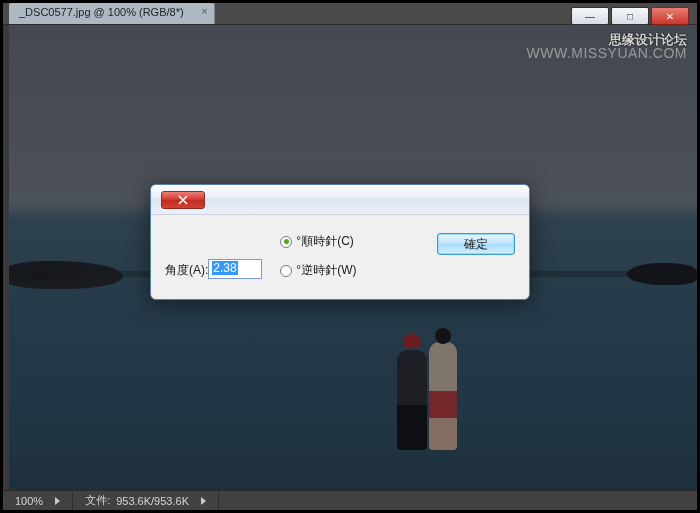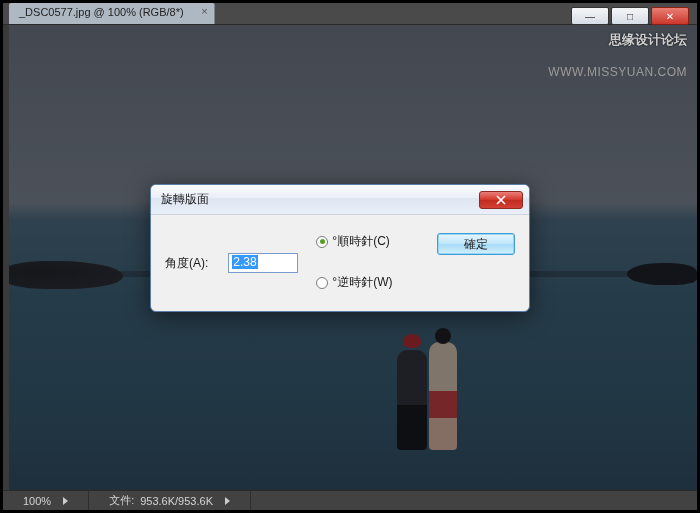--- a/index.html
+++ b/index.html
@@ -38,26 +38,26 @@
     background:#1a1d21; border-radius: 50% 40% 30% 50%; }
   .people { position:absolute; right:220px; bottom:40px; width:90px; height:140px; }
   .p1 { position:absolute; left:10px; bottom:0; width:30px; height:100px;
     background: linear-gradient(#2b2f36 0%, #2b2f36 55%, #121418 55%, #121418 100%); border-radius:10px 10px 4px 4px;}
   .p1::before{ content:""; position:absolute; top:-16px; left:6px; width:18px; height:14px; border-radius:50% 50% 40% 40%;
     background:#b22a2a;}
   .p2 { position:absolute; left:42px; bottom:0; width:28px; height:108px;
     background: linear-gradient(#d6c3ae 0%, #d6c3ae 45%, #c23b3b 45%, #c23b3b 70%, #dcb6a0 70%); border-radius:10px 10px 4px 4px;}
   .p2::before{content:""; position:absolute; top:-14px; left:6px; width:16px; height:16px; border-radius:50%; background:#1b1b1b;}
   .watermark { position:absolute; top:6px; right:10px; color:#cfcfcf; font-size:13px; font-weight:bold; text-shadow:0 0 2px #000;}
-  .watermark2 { position:absolute; top:40px; right:10px; color:#9a9a9a; font-size:12px; letter-spacing:0.5px;}
+  .watermark2 { position:absolute; top:20px; right:10px; color:#9a9a9a; font-size:14px; letter-spacing:0.5px;}
   .statusbar {
     height: 20px; background: #424242; border-top:1px solid #2a2a2a;
     display:flex; align-items:center; font-size:11px; color:#d4d4d4;
   }
-  .status-seg { padding: 0 20px; border-right:1px solid #2e2e2e; height:100%; display:flex; align-items:center; gap:6px;}
+  .status-seg { padding: 0 12px; border-right:1px solid #2e2e2e; height:100%; display:flex; align-items:center; gap:6px;}
   .status-arrow { width:0;height:0;border-left:5px solid #ccc;border-top:4px solid transparent;border-bottom:4px solid transparent; margin-left:6px;}
 
   
   .dialog {
     position:absolute; top:159px; left:147px; width:380px;
     background:#f0f0f0; border:1px solid #5a7ea8; border-radius:6px;
     box-shadow: 0 4px 22px rgba(0,0,0,0.5);
   }
   .dlg-titlebar {
     height:30px; border-radius:5px 5px 0 0; padding:0 6px 0 10px;
@@ -67,27 +67,27 @@
   .dlg-title { font-size:12px; color:#1a1a1a; flex:1; }
   .dlg-close {
     width:44px; height:18px; border-radius:3px; border:1px solid #8f2a22;
     background: linear-gradient(#e98079,#d5382c 48%,#c12c20 52%,#d24035);
     display:flex; align-items:center; justify-content:center; color:#fff; cursor:pointer;
   }
   .dlg-close svg{width:10px;height:10px;}
   .dlg-body {
     padding: 18px 14px 20px 14px; display:flex; gap:18px; font-size:12px; color:#1a1a1a;
   }
-  .col-angle { display:flex; align-items:center; gap:20px; padding-top:2px;}
+  .col-angle { display:flex; align-items:flex-end; gap:0; padding-top:2px;}
   .angle-input {
-    width:70px; height:20px; border:1px solid #7a9bd0; font-size:12px; padding:1px 3px;
+    width:54px; height:20px; border:1px solid #7a9bd0; font-size:12px; padding:1px 3px;
     background:#fff; color:#000;
   }
   .angle-input .sel { background:#3399ff; color:#fff; padding:0 1px;}
-  .col-radio { display:flex; flex-direction:column; gap:24px; padding-top:0;}
+  .col-radio { display:flex; flex-direction:column; gap:12px; padding-top:0;}
   .radio-row { display:flex; align-items:center; gap:4px; }
   .radio { width:12px;height:12px;border:1px solid #7a7a7a;border-radius:50%;background:#fff;display:inline-flex;align-items:center;justify-content:center;}
   .radio.checked::after{content:"";width:5px;height:5px;border-radius:50%;background:#54a023;}
   .col-btns { display:flex; flex-direction:column; gap:0; margin-left:auto; }
   .btn {
     width:78px; height:22px; font-size:12px; border:1px solid #8a97a6; border-radius:3px;
     background: linear-gradient(#fbfcfe,#e7ecf3); cursor:pointer; display:flex; align-items:center; justify-content:center;
   }
   .btn.primary {
     border:1px solid #3d9bd6;
@@ -124,21 +124,20 @@
         <div class="p2"></div>
       </div>
     </div>
     <div class="overlay-dim"></div>
     <div class="ruler-left"></div>
     <div class="watermark">思缘设计论坛</div>
     <div class="watermark2">WWW.MISSYUAN.COM</div>
 
     <div class="dialog">
       <div class="dlg-titlebar">
-        <span class="dlg-title">旋轉版面</span>
         <div class="dlg-close">
           <svg viewBox="0 0 10 10">
                 <path d="M1 1 L9 9 M9 1 L1 9" stroke="#fff" stroke-width="1.6" fill="none"></path>
               </svg>
         </div>
       </div>
       <div class="dlg-body">
         <div class="col-angle">
           <span>角度(A):</span>
           <div class="angle-input"><span class="sel">2.38</span></div>

